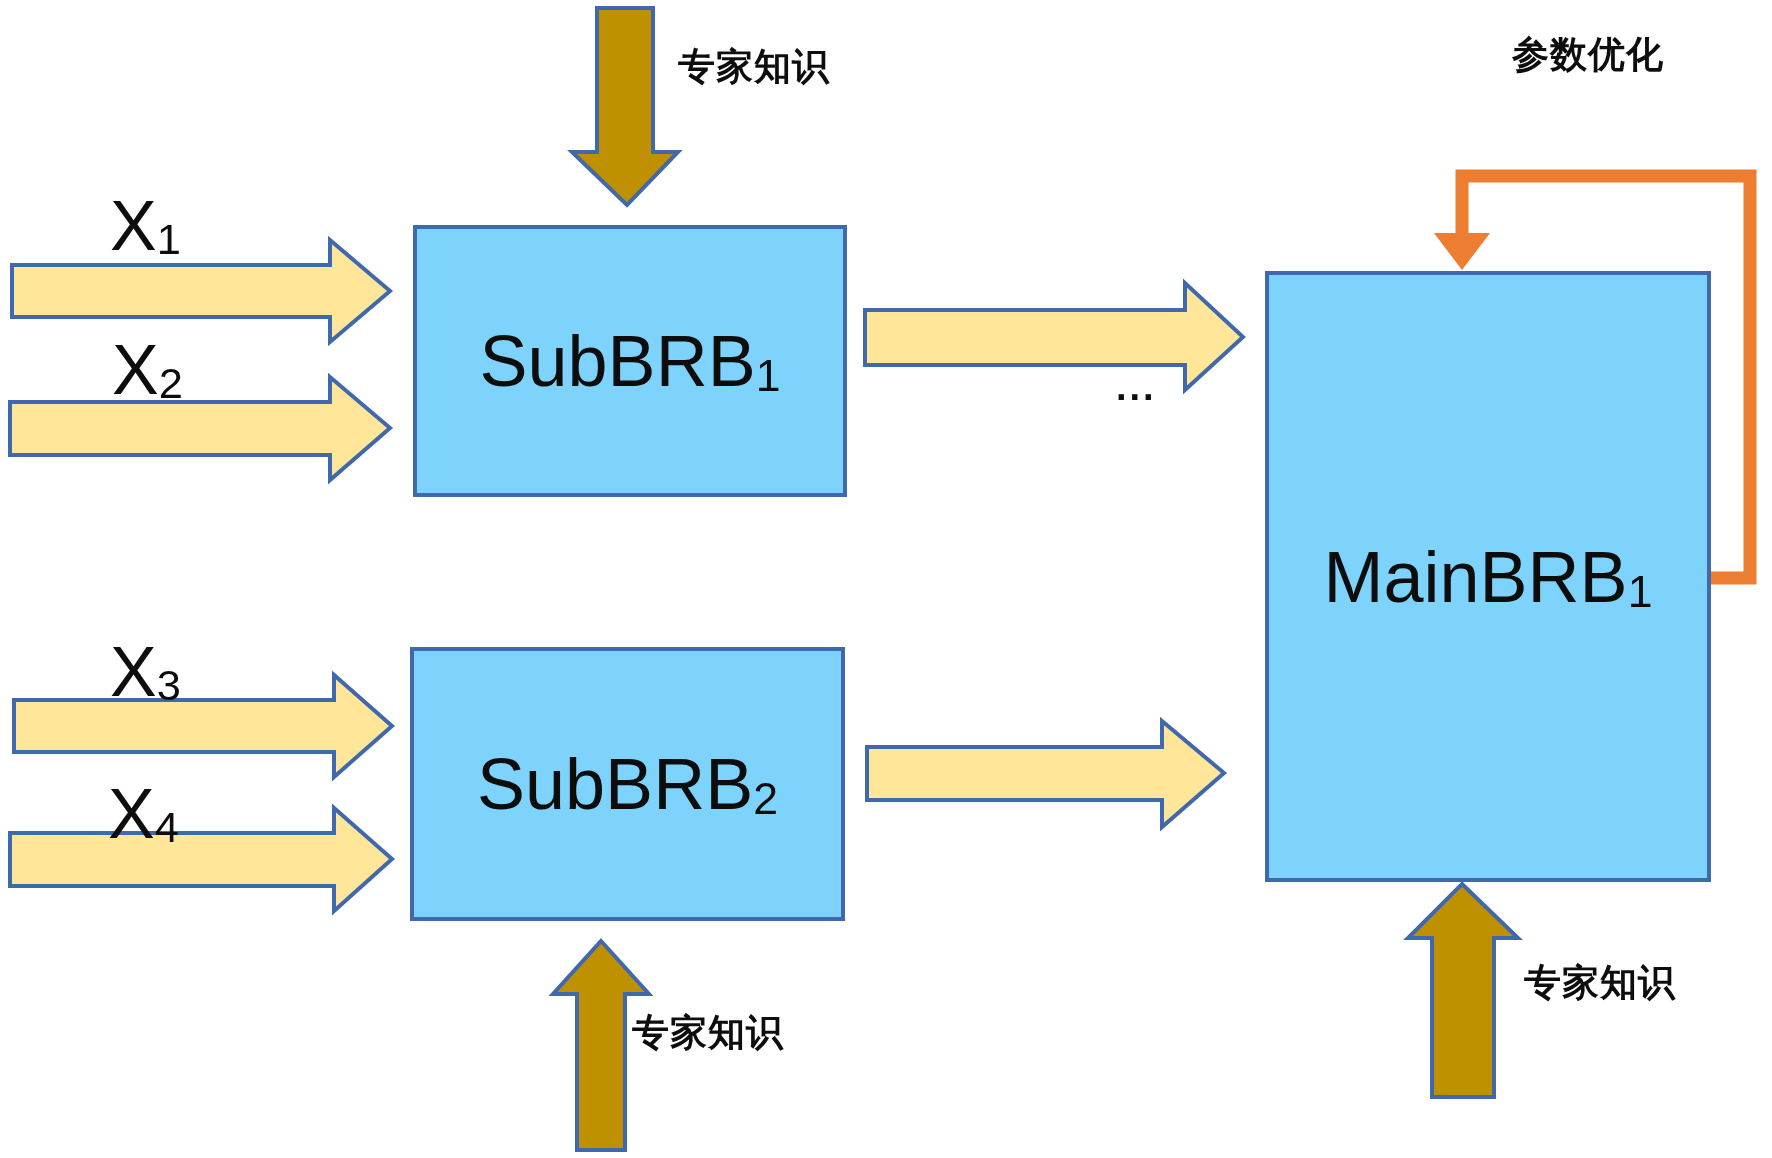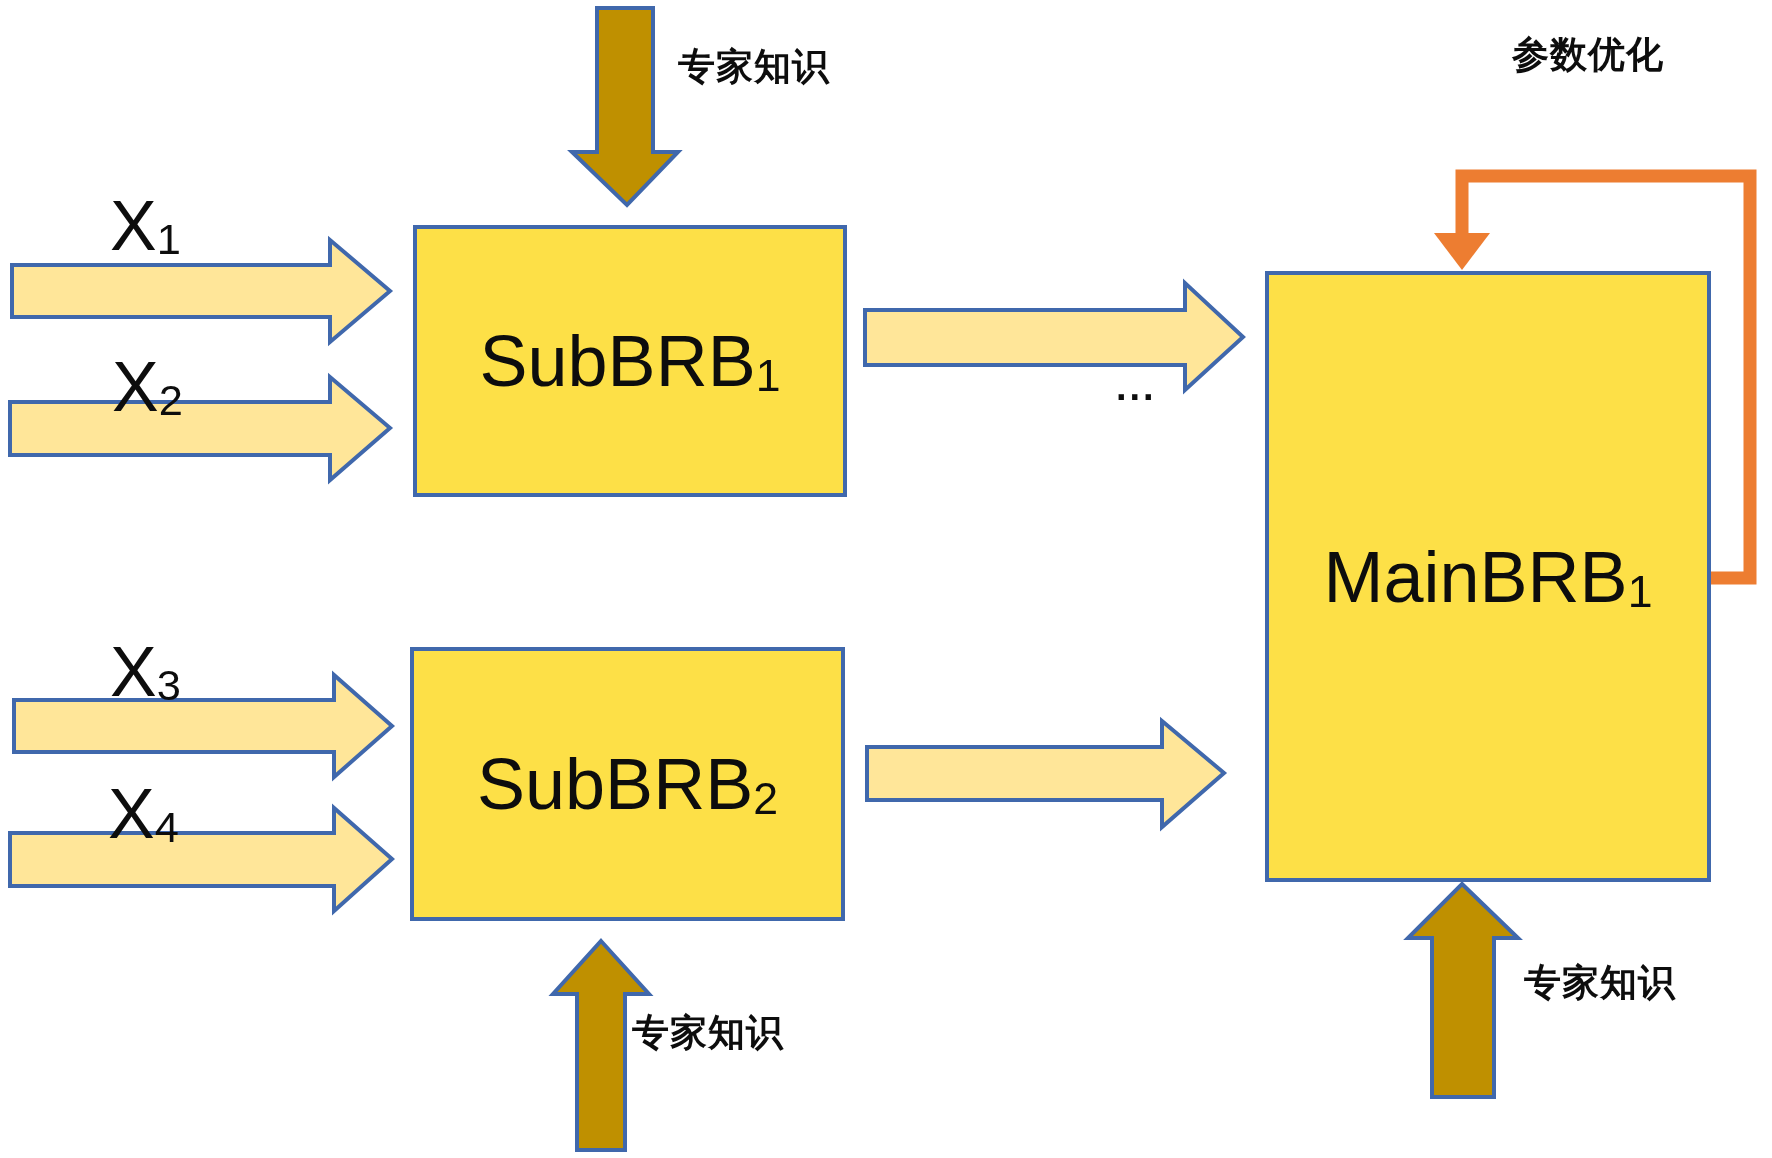--- a/index.html
+++ b/index.html
@@ -8,40 +8,40 @@
     width:1772px;height:1158px;
     background:#ffffff;
     font-family:"Liberation Sans","DejaVu Sans",sans-serif;
     overflow:hidden;
   }
   .canvas svg.layer{
     position:absolute;left:0;top:0;width:1772px;height:1158px;z-index:1;
   }
   .box{
     position:absolute;
-    background:#fde047;
+    background:#7dd3fc;
     border:4px solid #4068AC;
     box-sizing:border-box;
     display:flex;align-items:center;justify-content:center;
     z-index:2;
     color:#0d0d0d;
   }
   .box-sub1{left:413px;top:225px;width:434px;height:272px;}
   .box-sub2{left:410px;top:647px;width:435px;height:274px;}
   .box-main1{left:1265px;top:271px;width:446px;height:611px;}
   .box .box-label{font-size:72px;font-weight:400;white-space:nowrap;}
   .box .box-label sub{font-size:0.62em;vertical-align:-0.12em;line-height:0;}
   .float-label{
     position:absolute;z-index:3;color:#0d0d0d;white-space:nowrap;line-height:1.05;
   }
   .x-label{font-size:70px;font-weight:400;}
   .x-label sub{font-size:0.62em;vertical-align:-0.1em;line-height:0;}
   .cn-label{font-size:37px;font-weight:700;letter-spacing:1px;}
   .x1{left:110px;top:190px;}
-  .x2{left:112px;top:351px;}
+  .x2{left:112px;top:334px;}
   .x3{left:110px;top:636px;}
   .x4{left:108px;top:778px;}
   .cn-top{left:678px;top:48px;}
   .cn-param{left:1512px;top:36px;}
   .cn-bl{left:632px;top:1014px;}
   .cn-br{left:1524px;top:964px;}
   .dots{left:1116px;top:368px;font-size:38px;font-weight:700;letter-spacing:3px;}
 </style>
 </head>
 <body>

